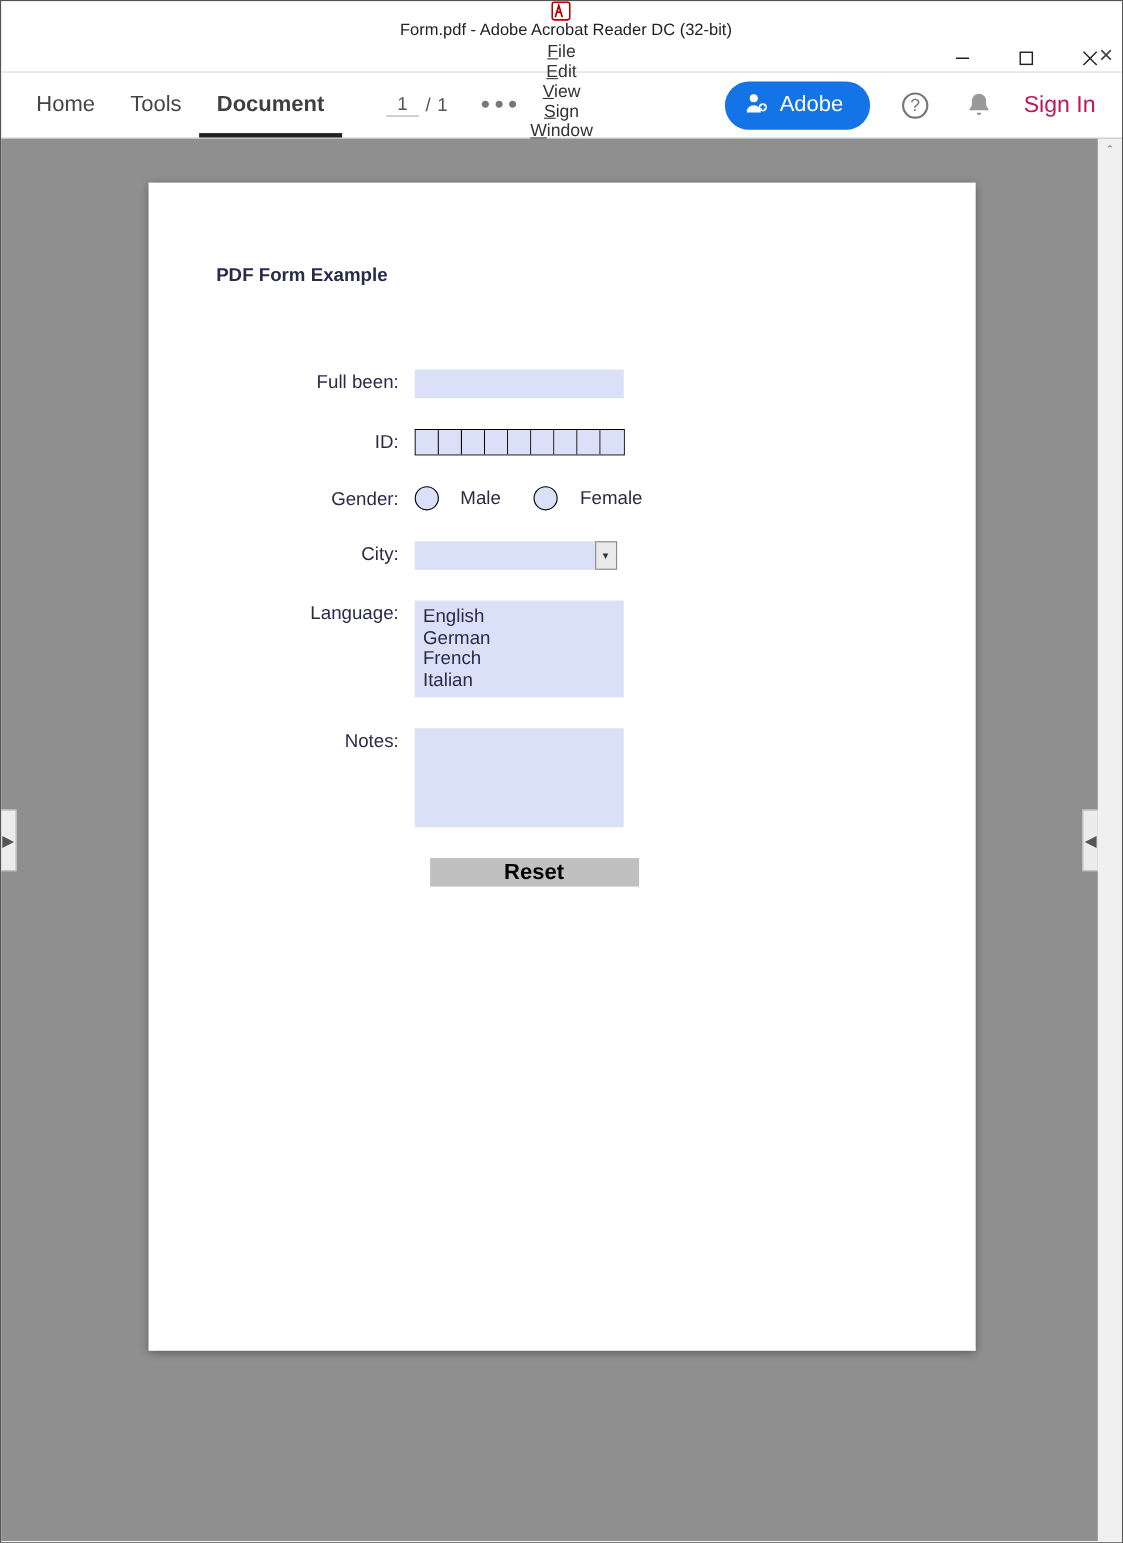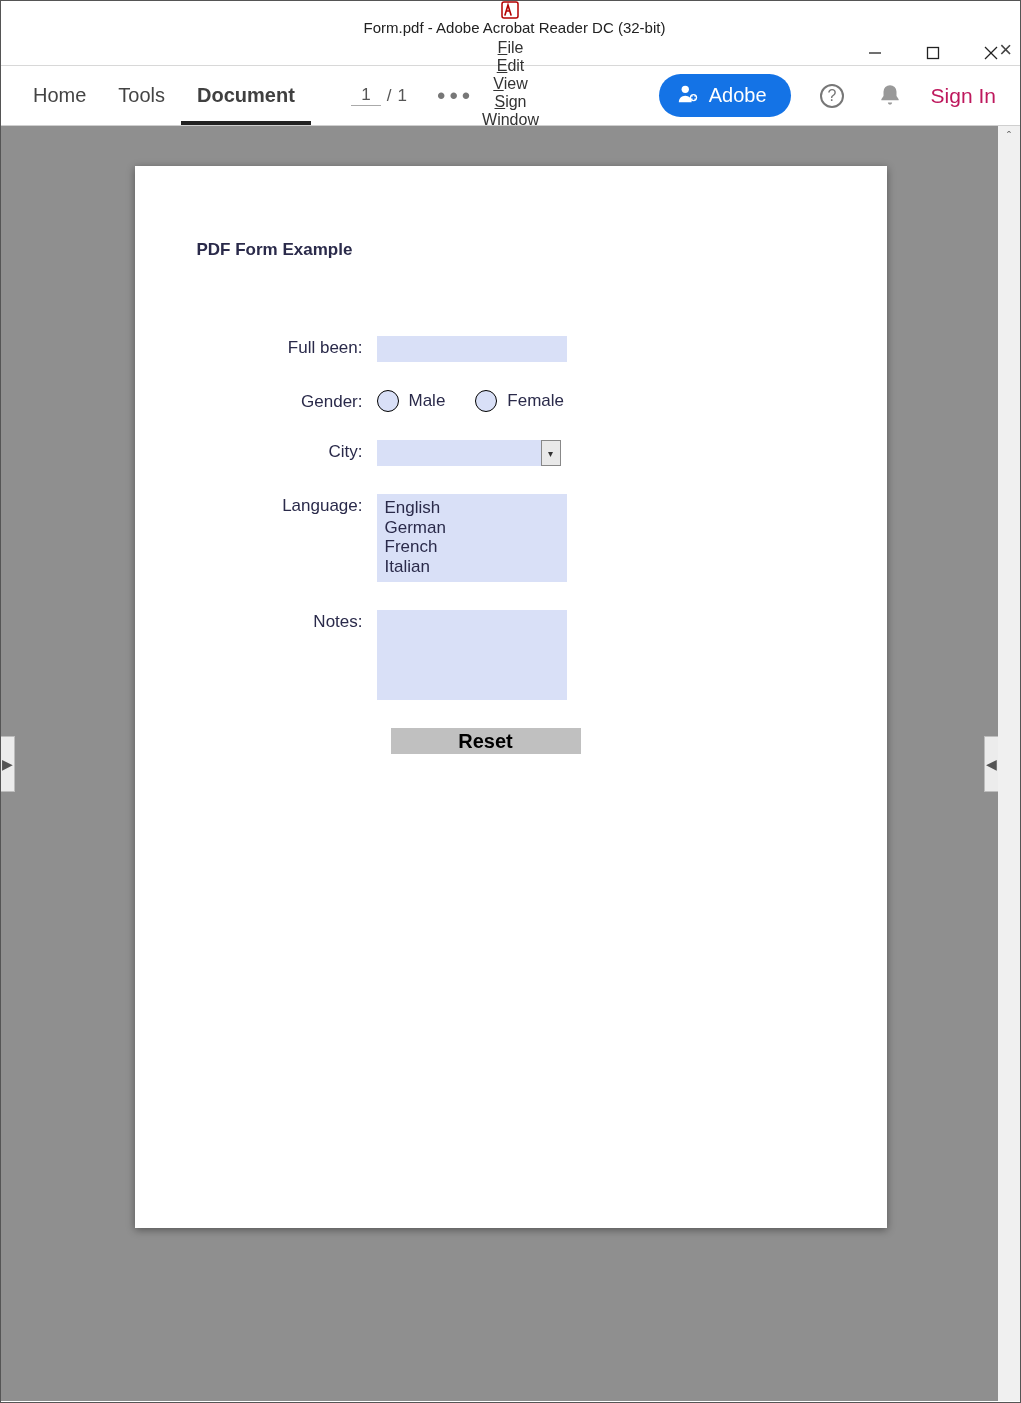--- a/index.html
+++ b/index.html
@@ -194,21 +194,21 @@
     border:1.5px solid #000;
     height:24px;
   }
   .comb-cell{
     width:21px;
     border-right:1.5px solid #000;
     background:#d9e0f7;
   }
   .comb-cell:last-child{ border-right:none;}
   .radio-group{ display:flex; gap:30px; padding-top:0px;}
-  .radio-opt{ display:flex;align-items:center;gap:10px;}
+  .radio-opt{ display:flex;align-items:center;gap:20px;}
   .radio-circle{
     width:22px;height:22px;border:1.5px solid #000;border-radius:50%;
     background:#d9e0f7;
   }
   .checkbox-box{
     width:22px;height:22px;border:1.5px solid #000;background:#d9e0f7;
   }
   .combo{
     display:flex;
     height:26px;
@@ -334,20 +334,34 @@
 
   <div class="page">
     <div class="form-title">PDF Form Example</div>
 
     <div class="form-fields">
       <div class="field-row">
         <div class="field-label">Full been:</div>
         <div class="text-input"></div>
       </div>
 
+      <div class="field-row">
+        <div class="field-label">ID:</div>
+        <div class="comb-field">
+          <div class="comb-cell"></div>
+            <div class="comb-cell"></div>
+            <div class="comb-cell"></div>
+          <div class="comb-cell"></div>
+            <div class="comb-cell"></div>
+            <div class="comb-cell"></div>
+          <div class="comb-cell"></div>
+            <div class="comb-cell"></div>
+            <div class="comb-cell"></div>
+        </div>
+      </div>
 
       <div class="field-row">
         <div class="field-label">Gender:</div>
         <div class="radio-group">
           <div class="radio-opt">
             <div class="radio-circle"></div>
             <span>Male</span>
           </div>
           <div class="radio-opt">
             <div class="radio-circle"></div>

